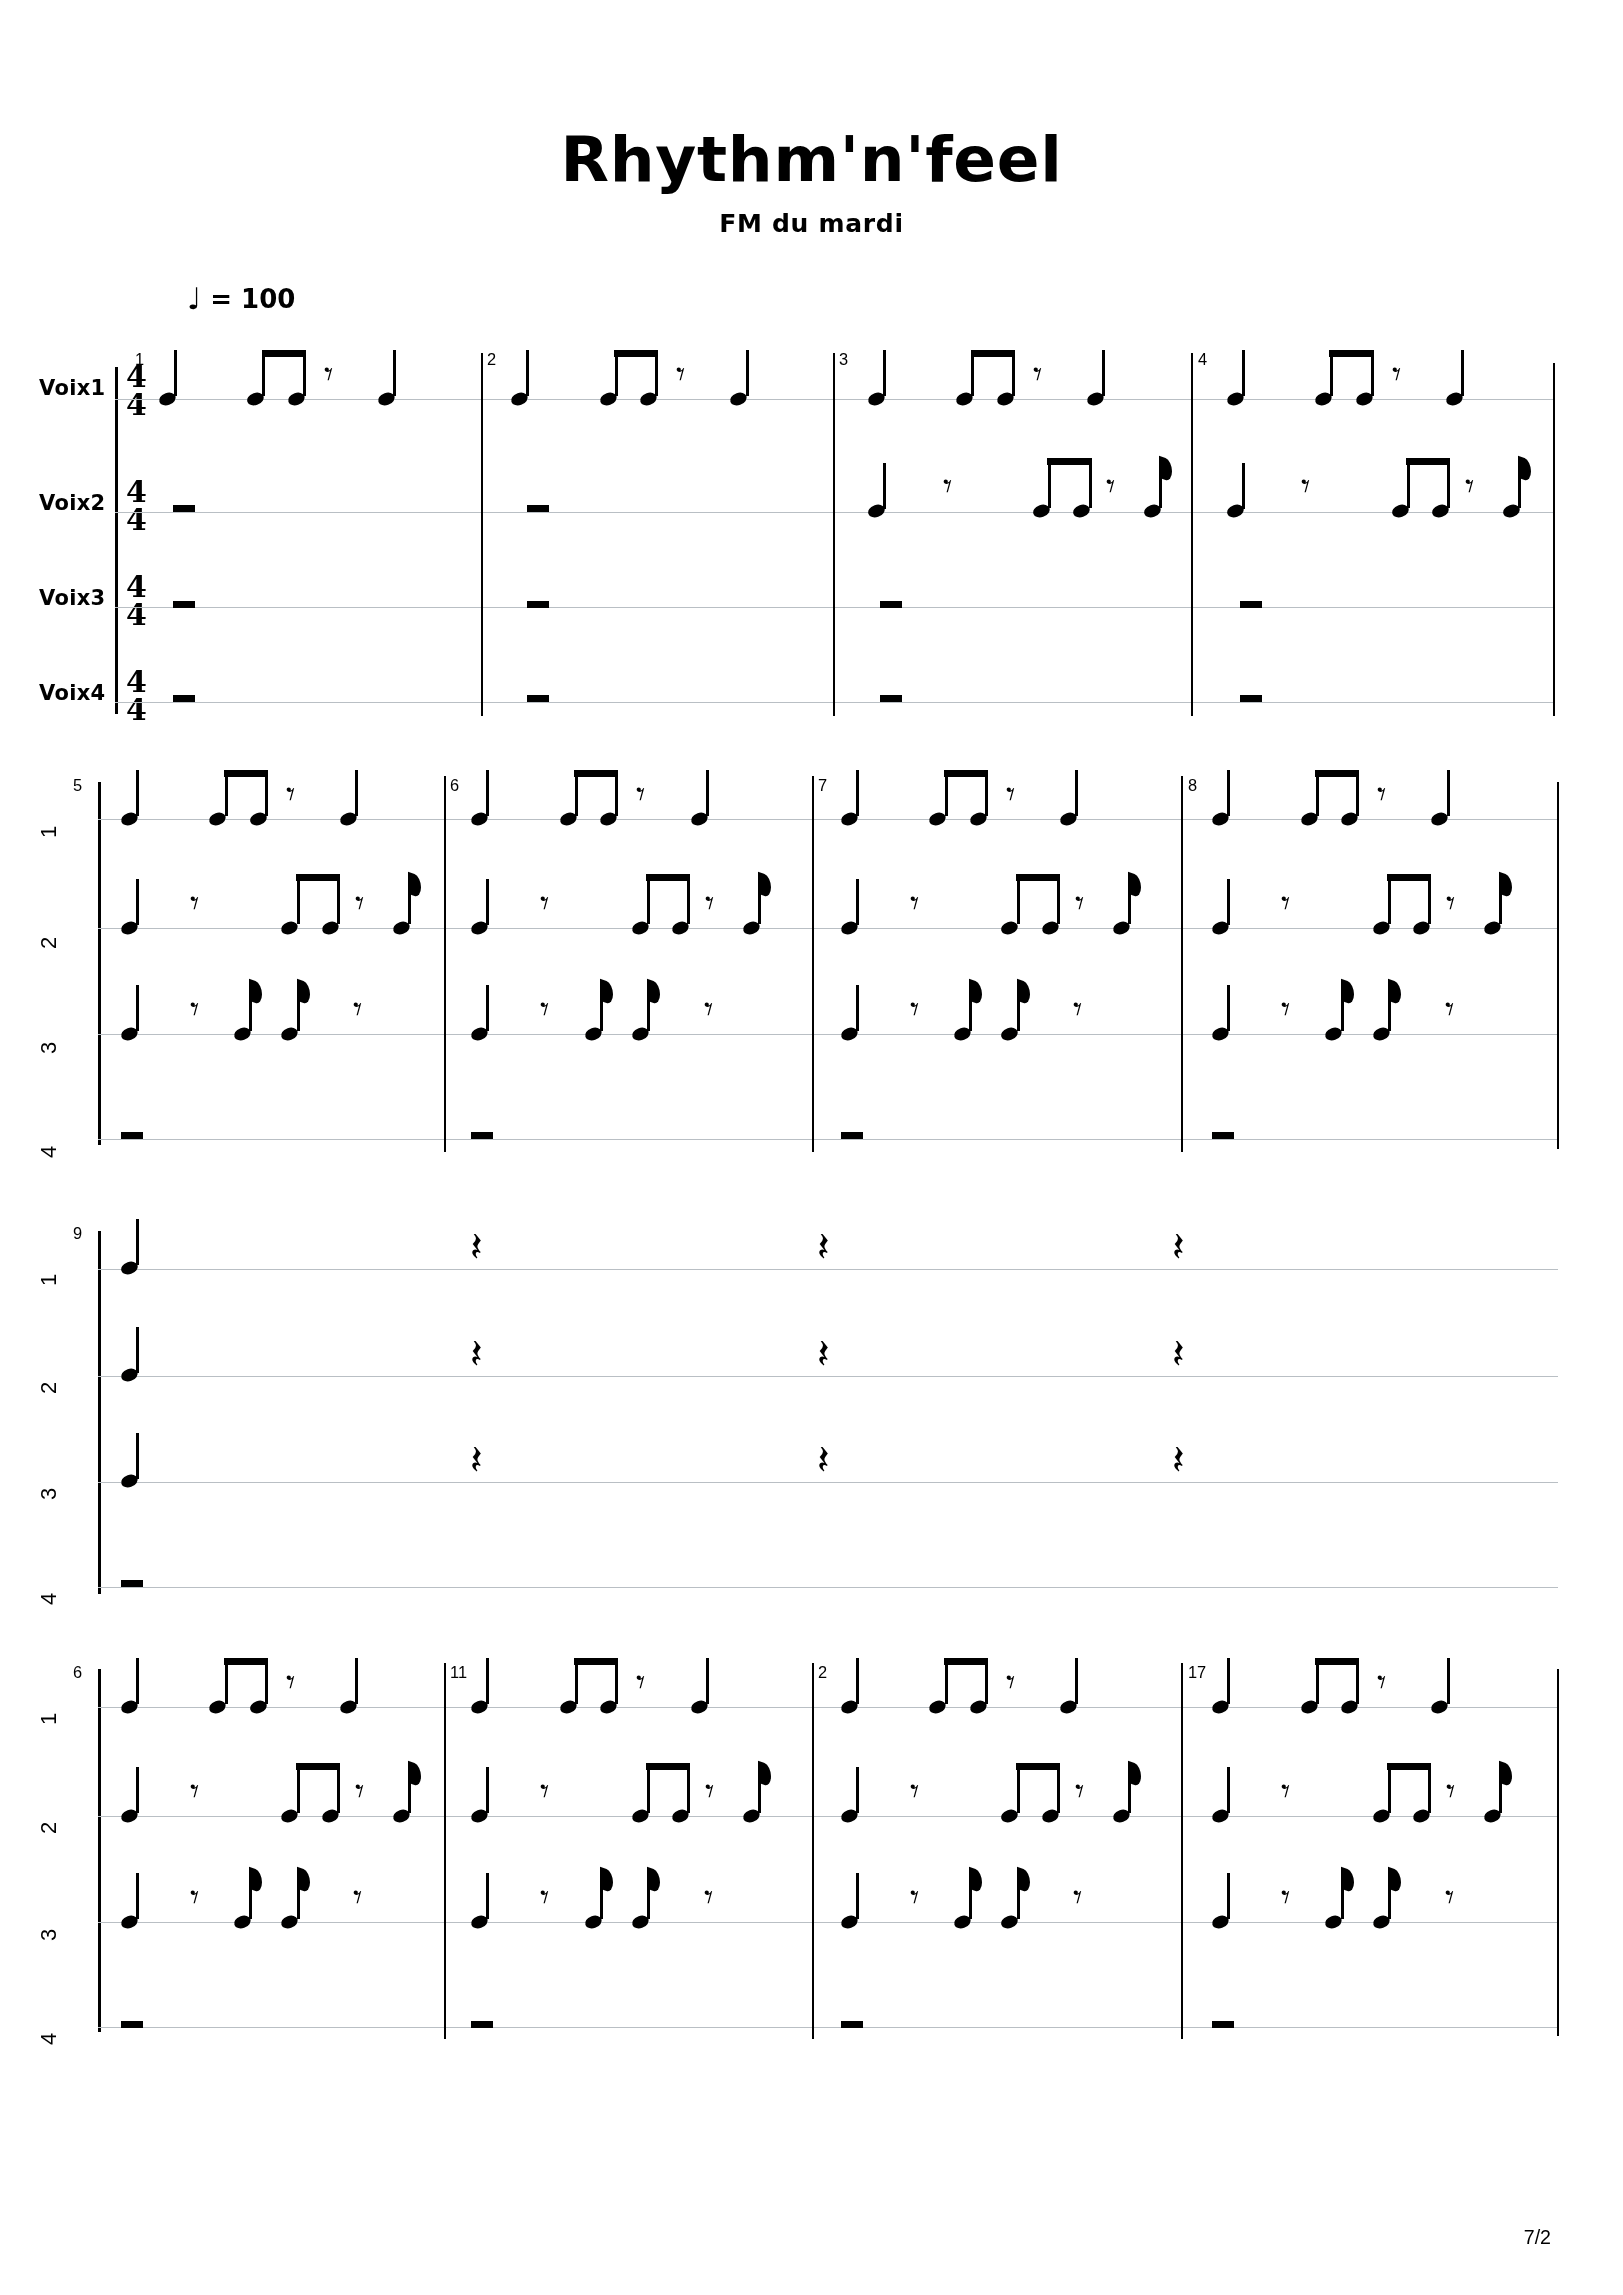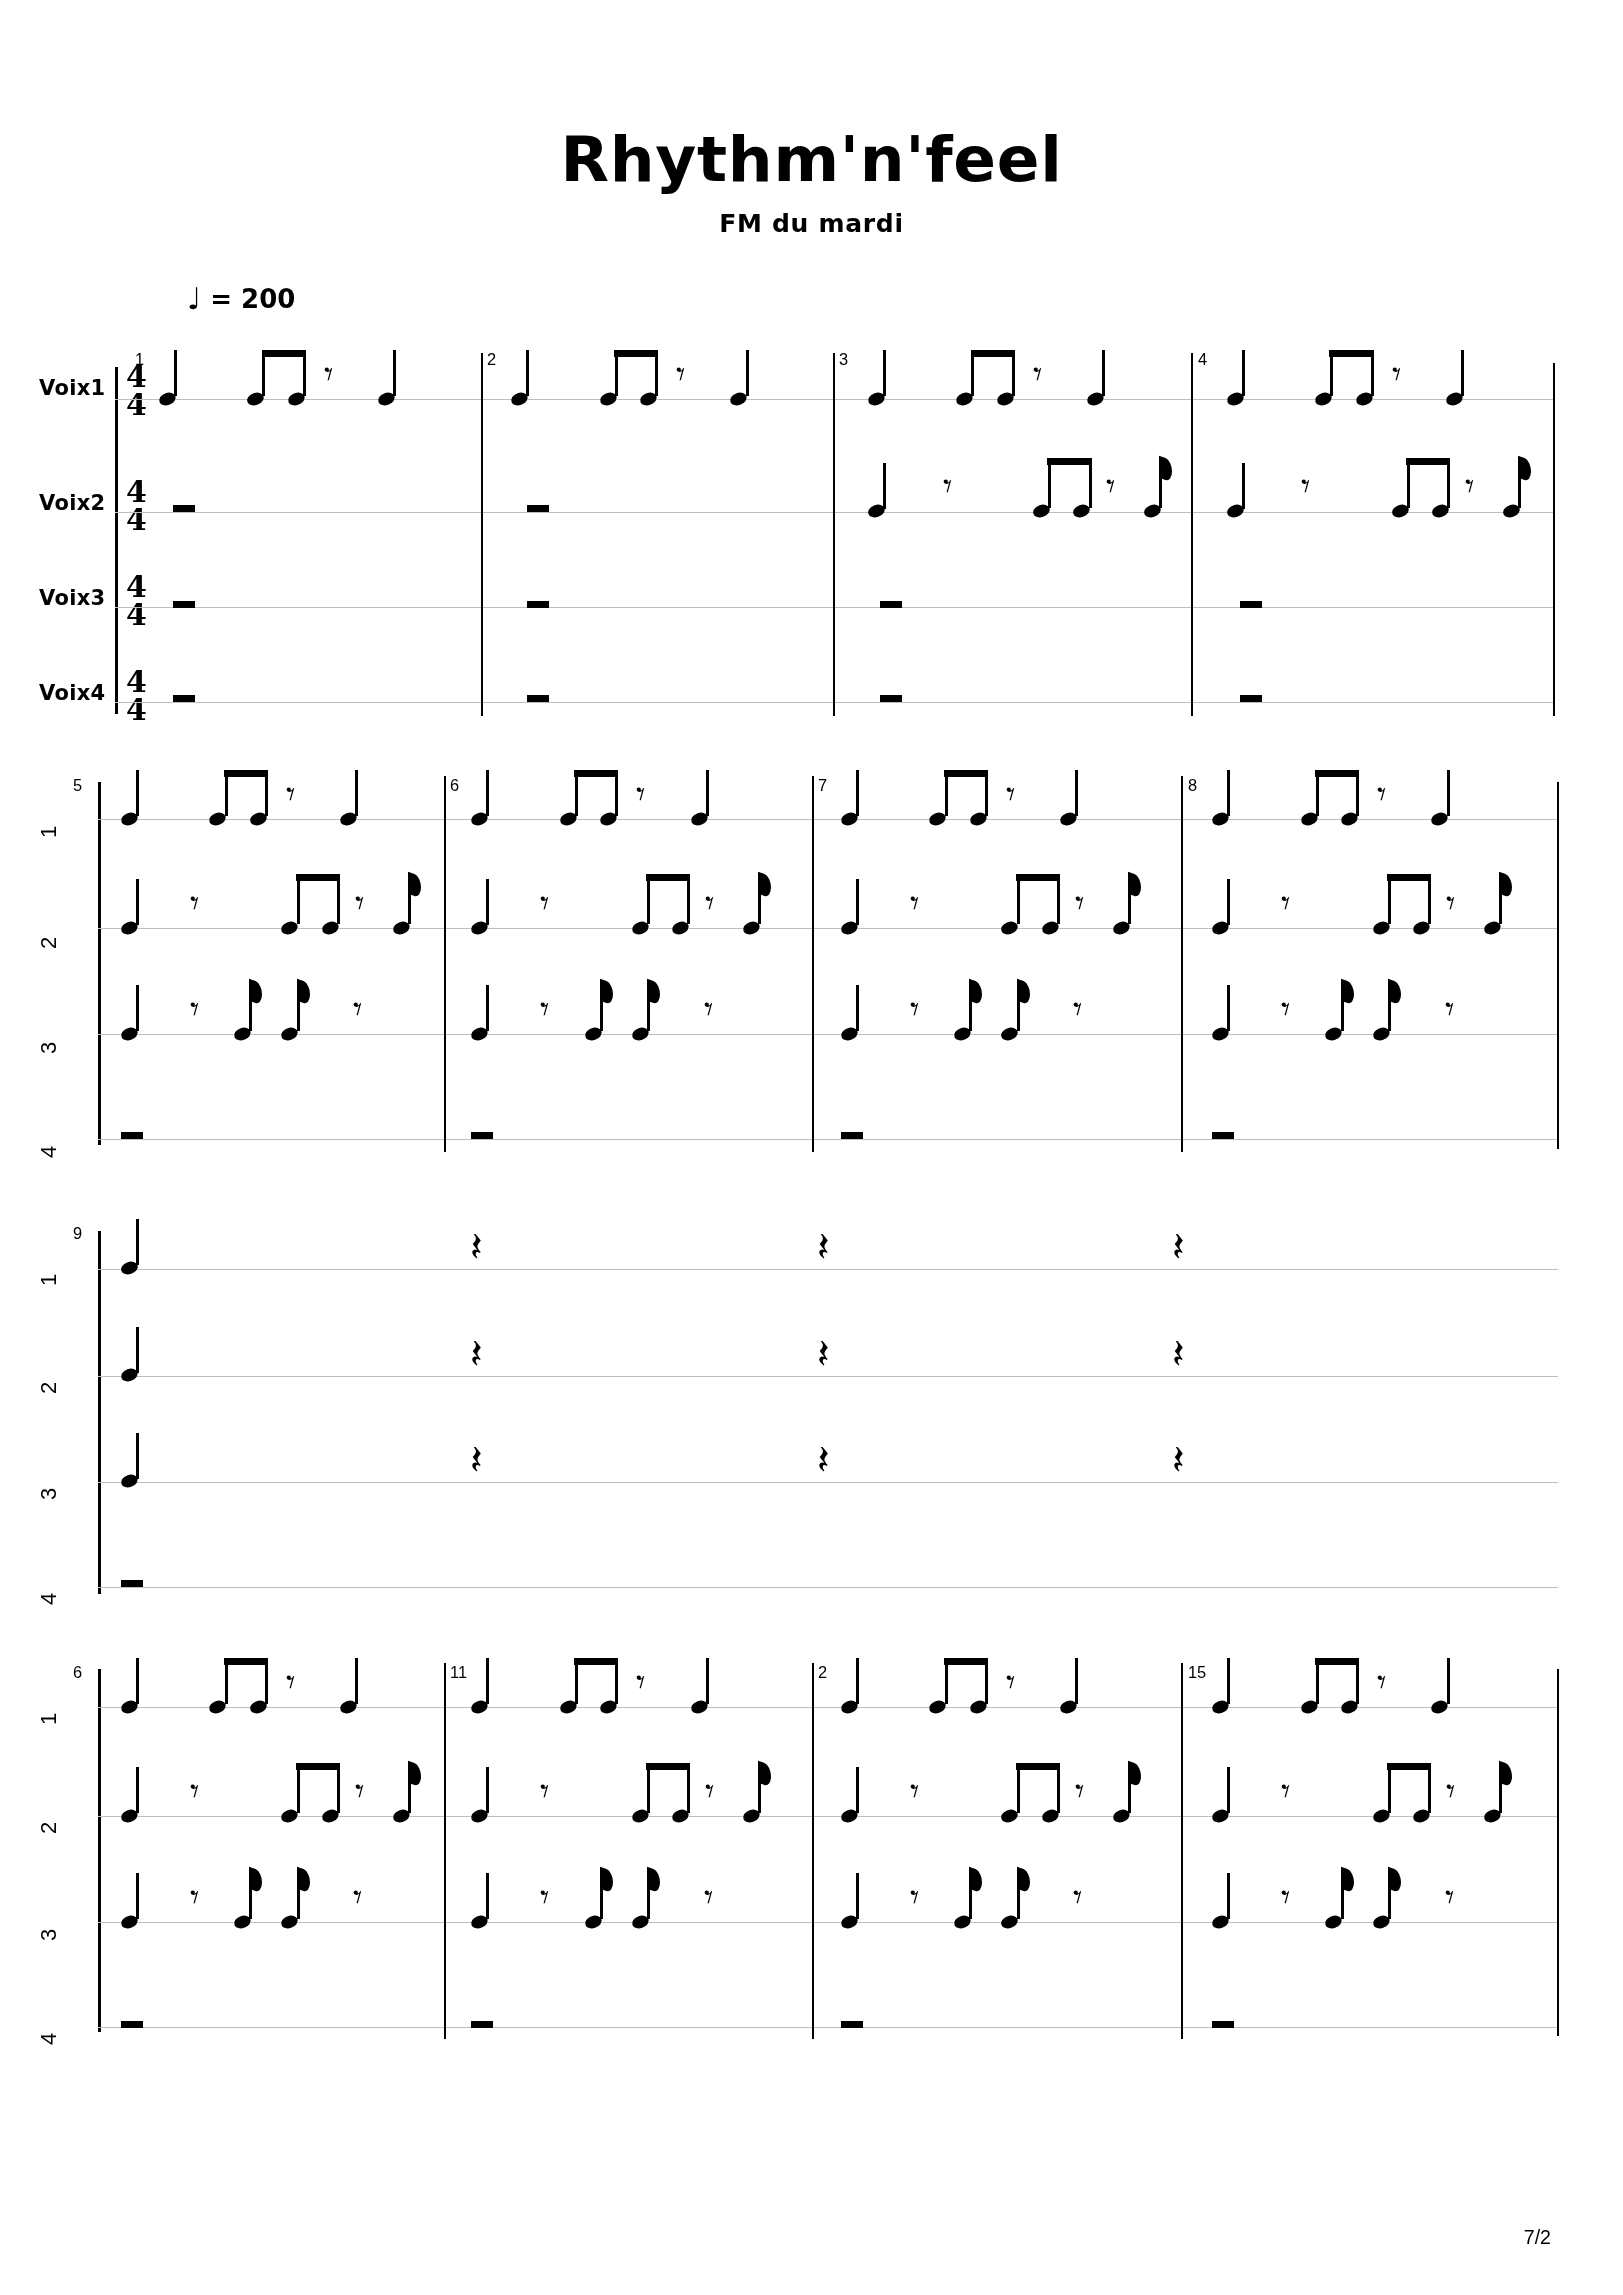--- a/index.html
+++ b/index.html
@@ -167,21 +167,21 @@
   }
 </style>
 </head>
 <body>
 
 <h1 class="sheet-title">Rhythm'n'feel</h1>
 <div class="sheet-subtitle">FM du mardi</div>
 
 <div class="tempo-mark">
   <span class="tempo-note">♩</span>
-  <span>= 200</span>
+  <span>= 100</span>
 </div>
 
 <div class="system" id="sys1" style="top:0;">
 
   <div class="voice-label" style="left:39px; top:376px;">Voix1</div>
   <div class="voice-label" style="left:39px; top:491px;">Voix2</div>
   <div class="voice-label" style="left:39px; top:586px;">Voix3</div>
   <div class="voice-label" style="left:39px; top:681px;">Voix4</div>
 
   <div class="barline thick" style="left:115px; top:367px; height:347px;"></div>
@@ -560,21 +560,21 @@
   <div class="staff-line" style="left:98px; top:2027px; width:1460px;"></div>
 
   <div class="barline" style="left:444px; top:1663px; height:376px;"></div>
   <div class="barline" style="left:812px; top:1663px; height:376px;"></div>
   <div class="barline" style="left:1181px; top:1663px; height:376px;"></div>
   <div class="barline" style="left:1557px; top:1669px; height:367px;"></div>
 
   <div class="measure-number" style="left:73px; top:1663px;">6</div>
   <div class="measure-number" style="left:450px; top:1663px;">11</div>
   <div class="measure-number" style="left:818px; top:1663px;">2</div>
-  <div class="measure-number" style="left:1188px; top:1663px;">15</div>
+  <div class="measure-number" style="left:1188px; top:1663px;">17</div>
 
   <div>
     <div class="notehead" style="left:121px; top:1701px;"></div>
       <div class="stem" style="left:136px; top:1658px; height:46px;"></div>
     <div class="notehead" style="left:209px; top:1701px;"></div>
       <div class="stem" style="left:225px; top:1658px; height:46px;"></div>
     <div class="notehead" style="left:250px; top:1701px;"></div>
       <div class="stem" style="left:265px; top:1658px; height:46px;"></div>
     <div class="beam" style="left:224px; top:1658px; width:44px;"></div>
     <div class="rest-eighth" style="left:286px; top:1665px;">𝄾</div>

